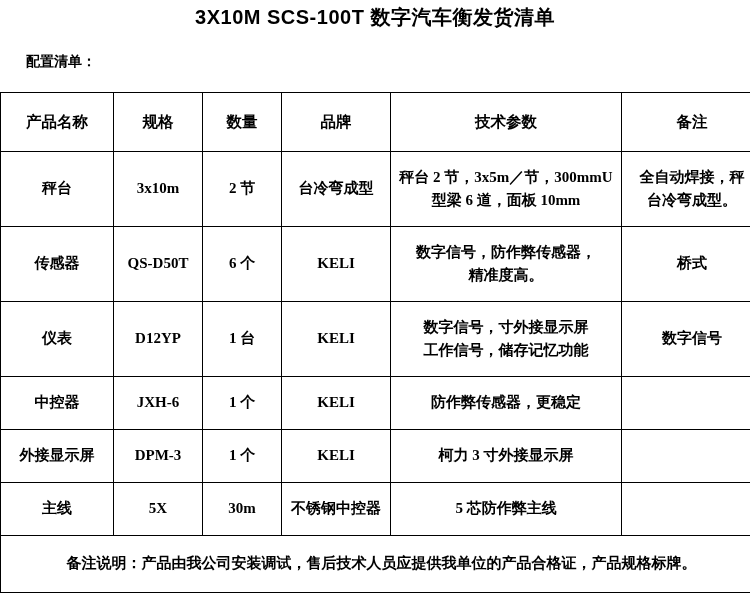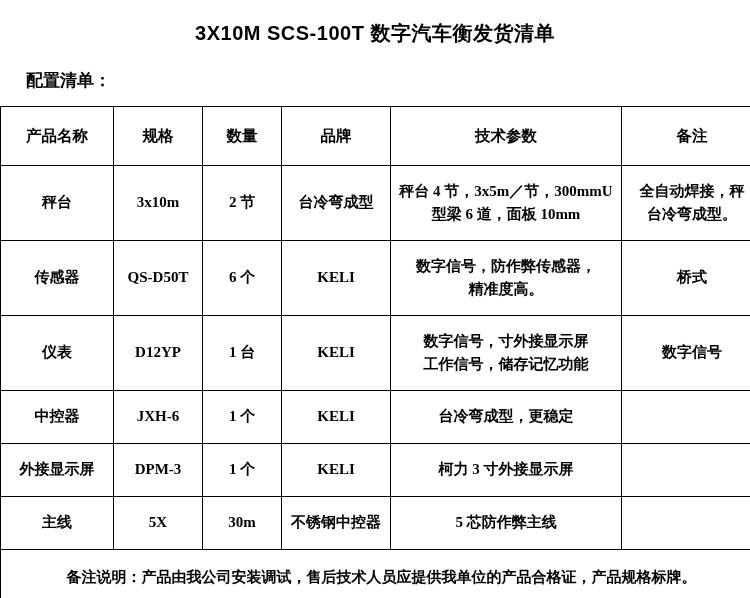--- a/index.html
+++ b/index.html
@@ -18,27 +18,27 @@
     position: relative;
     width: 750px;
     height: 598px;
     box-sizing: border-box;
   }
   .doc-title {
     text-align: center;
     font-size: 20px;
     font-weight: bold;
     letter-spacing: 0.5px;
-    padding-top: 20px;
+    padding-top: 4px;
     font-family: "Liberation Sans", "DejaVu Sans", sans-serif;
   }
   .subtitle {
-    font-size: 17px;
+    font-size: 14px;
     font-weight: bold;
-    margin: 22px 0 14px 26px;
+    margin: 22px 0 21px 26px;
     font-family: Liberation Mono, monospace;
   }
   table.spec {
     border-collapse: collapse;
     width: 708px;
     margin: 0 auto;
     table-layout: fixed;
   }
   table.spec td, table.spec th {
     border: 1px solid #000000;
@@ -92,21 +92,21 @@
         <td class="col-note">备注</td>
       </tr>
     </thead>
     <tbody>
       <tr class="r-tall">
         <td>秤台</td>
         <td>3x10m</td>
         <td>2 节</td>
         <td>台冷弯成型</td>
         <td class="cell-lines">
-          <span>秤台 4 节，3x5m／节，300mmU</span>
+          <span>秤台 2 节，3x5m／节，300mmU</span>
           <span>型梁 6 道，面板 10mm</span>
         </td>
         <td class="cell-lines">
           <span>全自动焊接，秤</span>
           <span>台冷弯成型。</span>
         </td>
       </tr>
       <tr class="r-mid">
         <td>传感器</td>
         <td>QS-D50T</td>
@@ -127,21 +127,21 @@
           <span>数字信号，寸外接显示屏</span>
           <span>工作信号，储存记忆功能</span>
         </td>
         <td>数字信号</td>
       </tr>
       <tr class="r-short">
         <td>中控器</td>
         <td>JXH-6</td>
         <td>1 个</td>
         <td>KELI</td>
-        <td>台冷弯成型，更稳定</td>
+        <td>防作弊传感器，更稳定</td>
         <td></td>
       </tr>
       <tr class="r-short">
         <td>外接显示屏</td>
         <td>DPM-3</td>
         <td>1 个</td>
         <td>KELI</td>
         <td>柯力 3 寸外接显示屏</td>
         <td></td>
       </tr>

